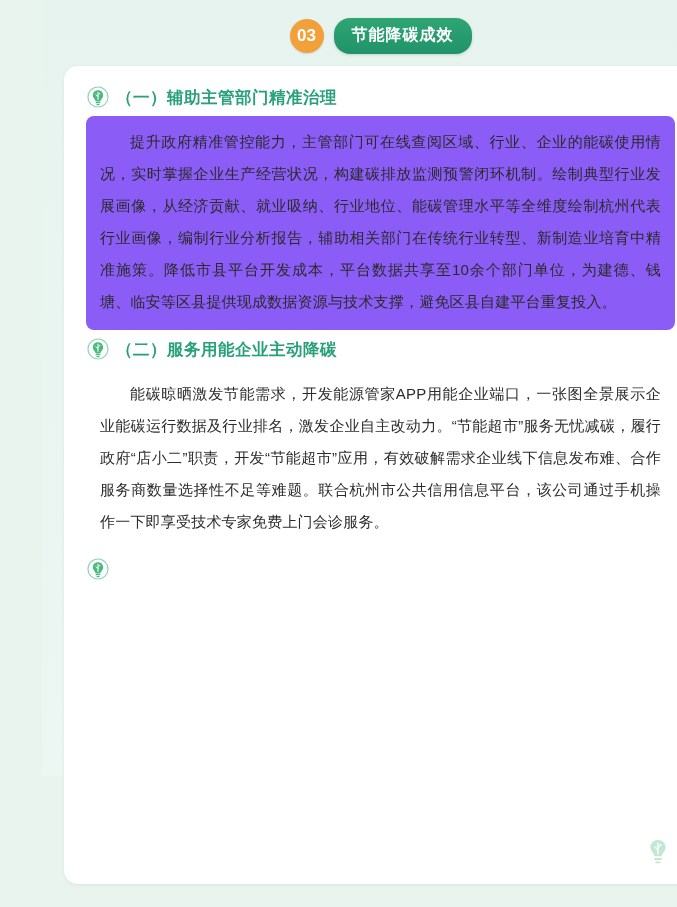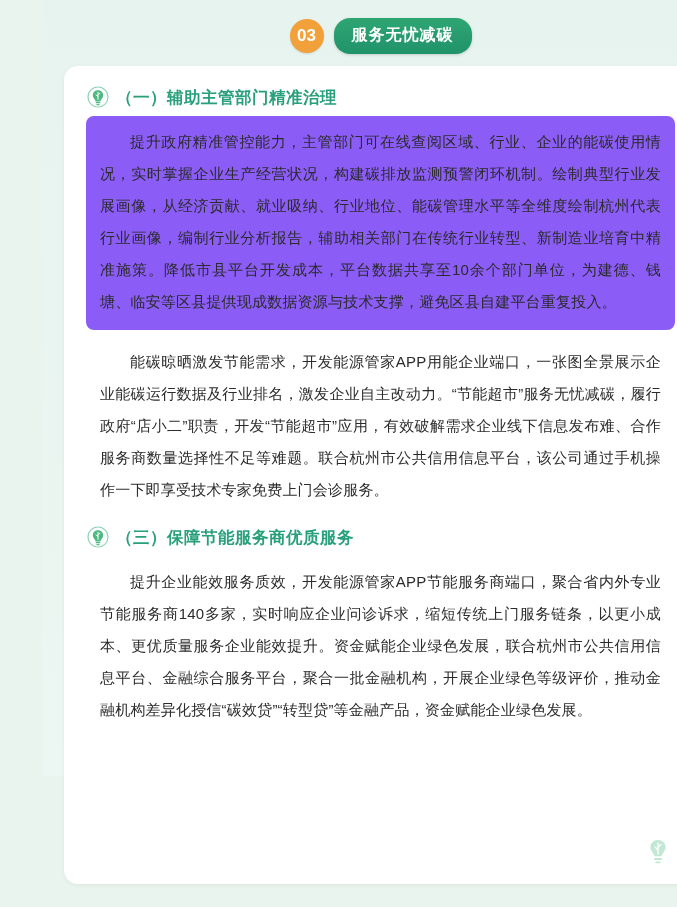--- a/index.html
+++ b/index.html
@@ -121,21 +121,21 @@
     opacity: 0.95;
   }
 </style>
 </head>
 <body>
 
 <div class="page">
 
   <div class="header">
     <div class="num-badge">03</div>
-    <div class="title-pill">服务无忧减碳</div>
+    <div class="title-pill">节能降碳成效</div>
   </div>
 
   <div class="card">
     <div class="inner">
 
       <div class="sec-head">
         <span class="bulb">
           <svg width="24" height="24" viewBox="0 0 24 24">
             <circle cx="12" cy="11" r="10" fill="#ffffff" stroke="#8fd4b8" stroke-width="1.2"></circle>
             <path d="M12 4.2c-3.1 0-5.2 2.3-5.2 5 0 2 1.2 3.2 2 4.2.5.7.7 1.3.8 2h4.8c.1-.7.3-1.3.8-2 .8-1 2-2.2 2-4.2 0-2.7-2.1-5-5.2-5z" fill="#4cb97f"></path>
@@ -144,39 +144,48 @@
             <path d="M12 6.2v7.2" stroke="#ffffff" stroke-width="1" stroke-linecap="round"></path>
             <path d="M12 9.2l2-2M12 10.8l-2-2" stroke="#ffffff" stroke-width="1" stroke-linecap="round"></path>
           </svg>
         </span>
         <span class="sec-title">（一）辅助主管部门精准治理</span>
       </div>
       <div class="block-shaded">
         <p class="para">提升政府精准管控能力，主管部门可在线查阅区域、行业、企业的能碳使用情况，实时掌握企业生产经营状况，构建碳排放监测预警闭环机制。绘制典型行业发展画像，从经济贡献、就业吸纳、行业地位、能碳管理水平等全维度绘制杭州代表行业画像，编制行业分析报告，辅助相关部门在传统行业转型、新制造业培育中精准施策。降低市县平台开发成本，平台数据共享至10余个部门单位，为建德、钱塘、临安等区县提供现成数据资源与技术支撑，避免区县自建平台重复投入。</p>
       </div>
 
+      <div class="sec-head">
+        <span class="bulb">
+          <svg width="24" height="24" viewBox="0 0 24 24">
+            <circle cx="12" cy="11" r="10" fill="#ffffff" stroke="#8fd4b8" stroke-width="1.2"></circle>
+            <path d="M12 4.2c-3.1 0-5.2 2.3-5.2 5 0 2 1.2 3.2 2 4.2.5.7.7 1.3.8 2h4.8c.1-.7.3-1.3.8-2 .8-1 2-2.2 2-4.2 0-2.7-2.1-5-5.2-5z" fill="#4cb97f"></path>
+            <rect x="9.6" y="16" width="4.8" height="1.3" rx="0.6" fill="#4cb97f"></rect>
+            <rect x="10.4" y="18" width="3.2" height="1.2" rx="0.6" fill="#4cb97f"></rect>
+            <path d="M12 6.2v7.2" stroke="#ffffff" stroke-width="1" stroke-linecap="round"></path>
+            <path d="M12 9.2l2-2M12 10.8l-2-2" stroke="#ffffff" stroke-width="1" stroke-linecap="round"></path>
+          </svg>
+        </span>
+        <span class="sec-title">（二）服务用能企业主动降碳</span>
+      </div>
       <div class="block-plain">
         <p class="para">能碳晾晒激发节能需求，开发能源管家APP用能企业端口，一张图全景展示企业能碳运行数据及行业排名，激发企业自主改动力。“节能超市”服务无忧减碳，履行政府“店小二”职责，开发“节能超市”应用，有效破解需求企业线下信息发布难、合作服务商数量选择性不足等难题。联合杭州市公共信用信息平台，该公司通过手机操作一下即享受技术专家免费上门会诊服务。</p>
       </div>
 
       <div class="sec-head">
         <span class="bulb">
           <svg width="24" height="24" viewBox="0 0 24 24">
             <circle cx="12" cy="11" r="10" fill="#ffffff" stroke="#8fd4b8" stroke-width="1.2"></circle>
             <path d="M12 4.2c-3.1 0-5.2 2.3-5.2 5 0 2 1.2 3.2 2 4.2.5.7.7 1.3.8 2h4.8c.1-.7.3-1.3.8-2 .8-1 2-2.2 2-4.2 0-2.7-2.1-5-5.2-5z" fill="#4cb97f"></path>
             <rect x="9.6" y="16" width="4.8" height="1.3" rx="0.6" fill="#4cb97f"></rect>
             <rect x="10.4" y="18" width="3.2" height="1.2" rx="0.6" fill="#4cb97f"></rect>
             <path d="M12 6.2v7.2" stroke="#ffffff" stroke-width="1" stroke-linecap="round"></path>
             <path d="M12 9.2l2-2M12 10.8l-2-2" stroke="#ffffff" stroke-width="1" stroke-linecap="round"></path>
           </svg>
         </span>
-        <span class="sec-title">（三）保障节能服务商优质服务</span>
-      </div>
-      <div class="block-plain">
-        <p class="para">提升企业能效服务质效，开发能源管家APP节能服务商端口，聚合省内外专业节能服务商140多家，实时响应企业问诊诉求，缩短传统上门服务链条，以更小成本、更优质量服务企业能效提升。资金赋能企业绿色发展，联合杭州市公共信用信息平台、金融综合服务平台，聚合一批金融机构，开展企业绿色等级评价，推动金融机构差异化授信“碳效贷”“转型贷”等金融产品，资金赋能企业绿色发展。</p>
       </div>
 
     </div>
 
     <span class="footer-mark">
       <svg width="26" height="30" viewBox="0 0 26 30">
         <path d="M13 2c-4.4 0-7.6 3.3-7.6 7.3 0 2.9 1.8 4.7 2.9 6.1.8 1 1.1 1.9 1.2 2.9h7c.1-1 .4-1.9 1.2-2.9 1.1-1.4 2.9-3.2 2.9-6.1C20.6 5.3 17.4 2 13 2z" fill="#bfe6d2"></path>
         <rect x="9" y="20" width="8" height="2" rx="1" fill="#bfe6d2"></rect>
         <rect x="10.2" y="23.4" width="5.6" height="1.8" rx="0.9" fill="#bfe6d2"></rect>
         <path d="M13 5v11" stroke="#ffffff" stroke-width="1.3" stroke-linecap="round"></path>

